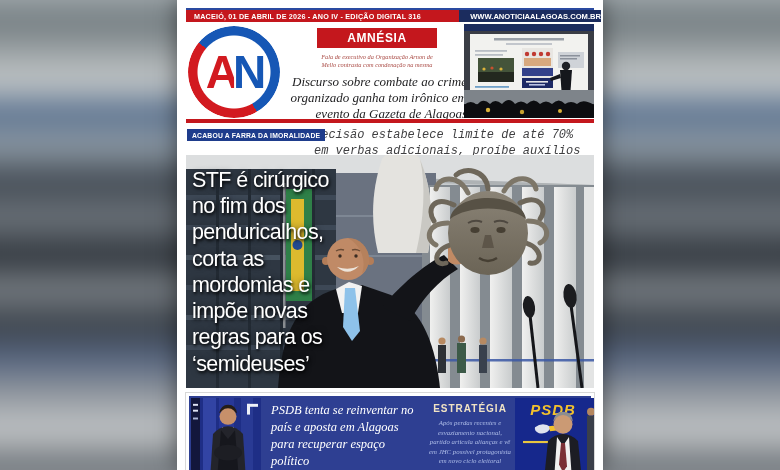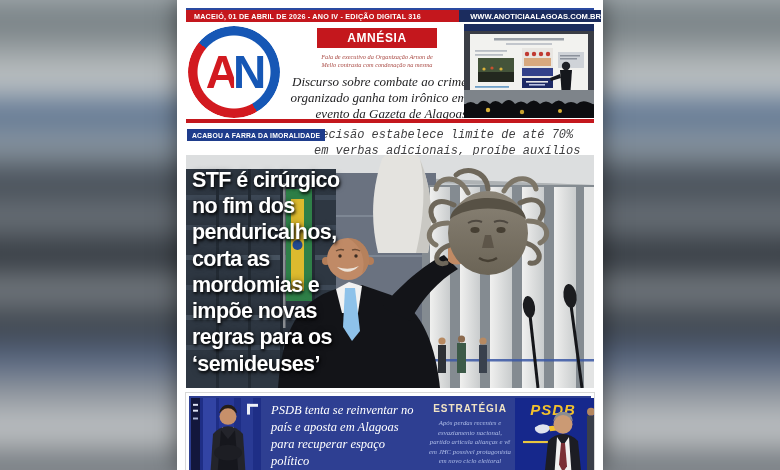--- a/index.html
+++ b/index.html
@@ -84,21 +84,21 @@
   .deck-1{
     margin-left:128px;text-align:left;
     font-family:Liberation Mono, monospace;font-style:italic;
     font-size:12px;line-height:1.3;color:#3f3f41;padding-top:1px;
   }
   
   .main-photo{position:absolute;left:9px;top:155px;width:408px;height:233px;overflow:hidden;}
   .main-photo svg{display:block;}
   .headline-main{
     position:absolute;left:6px;top:12px;width:160px;
-    color:#fff;font-weight:bold;font-size:21.5px;line-height:1.22;
+    color:#fff;font-weight:normal;font-size:21.5px;line-height:1.22;
     letter-spacing:-.6px;
     text-shadow:1px 2px 3px rgba(0,0,0,.9),0 0 6px rgba(0,0,0,.5);
   }
   
   .psdb-strip{
     position:absolute;left:9px;right:9px;top:393px;height:92px;
     background:#2e3f92;border:3px solid #fff;outline:1px solid #d8d8d8;
     box-sizing:border-box;display:flex;align-items:stretch;gap:2px;padding:2px;
   }
   .strip-photo{flex:0 0 auto;overflow:hidden;}

